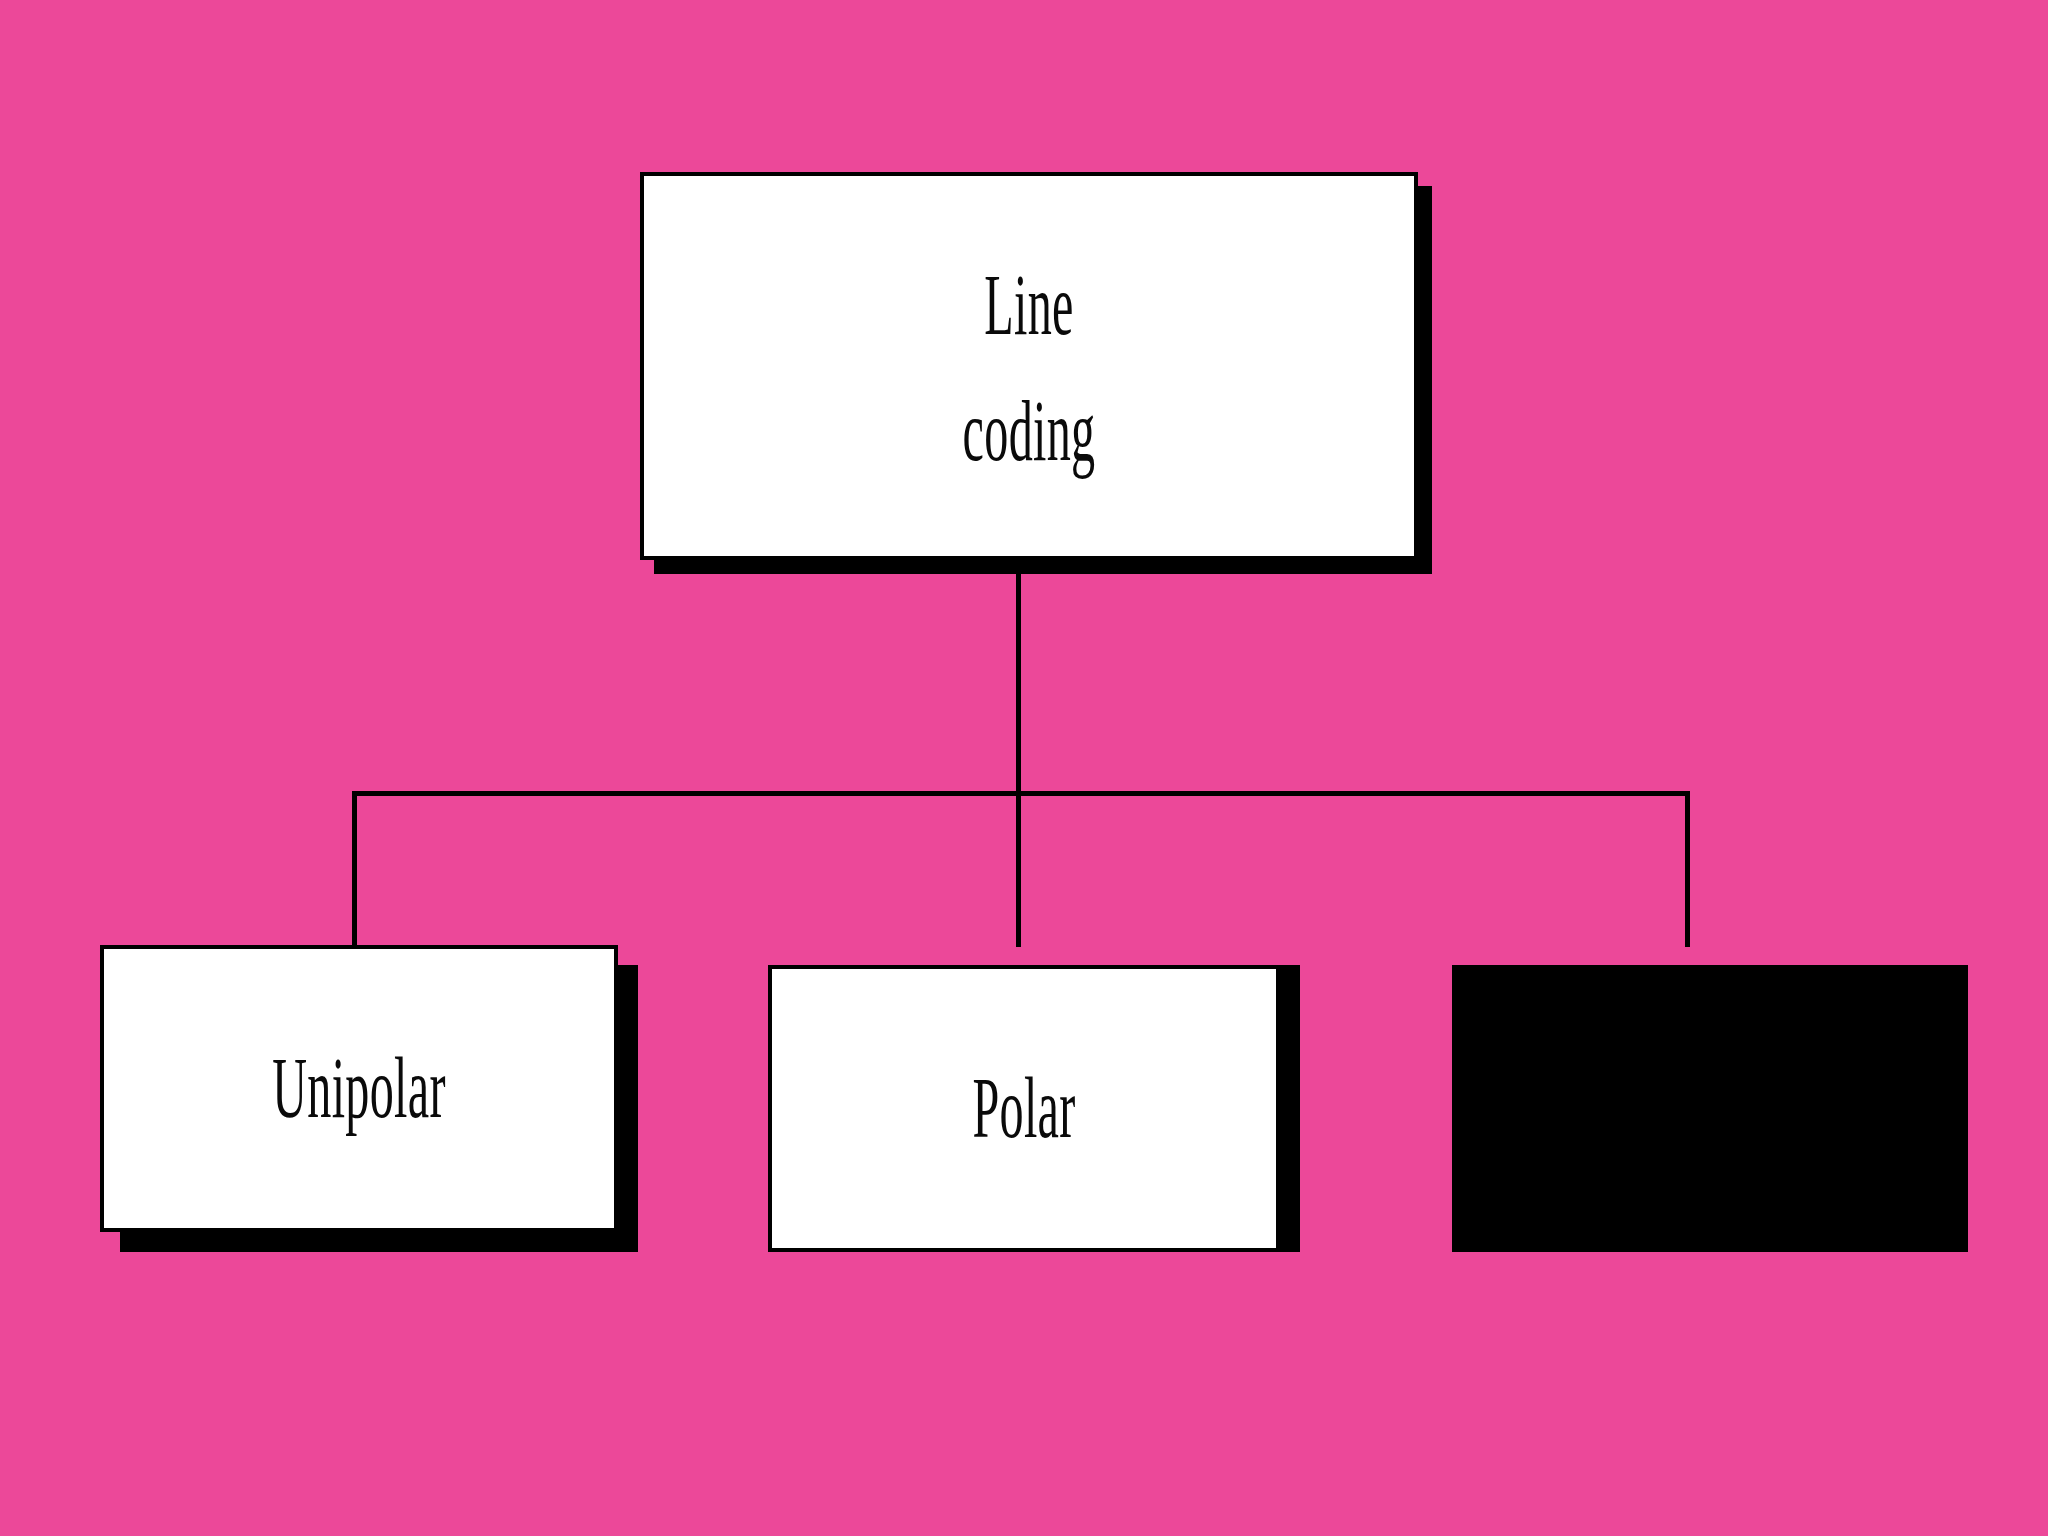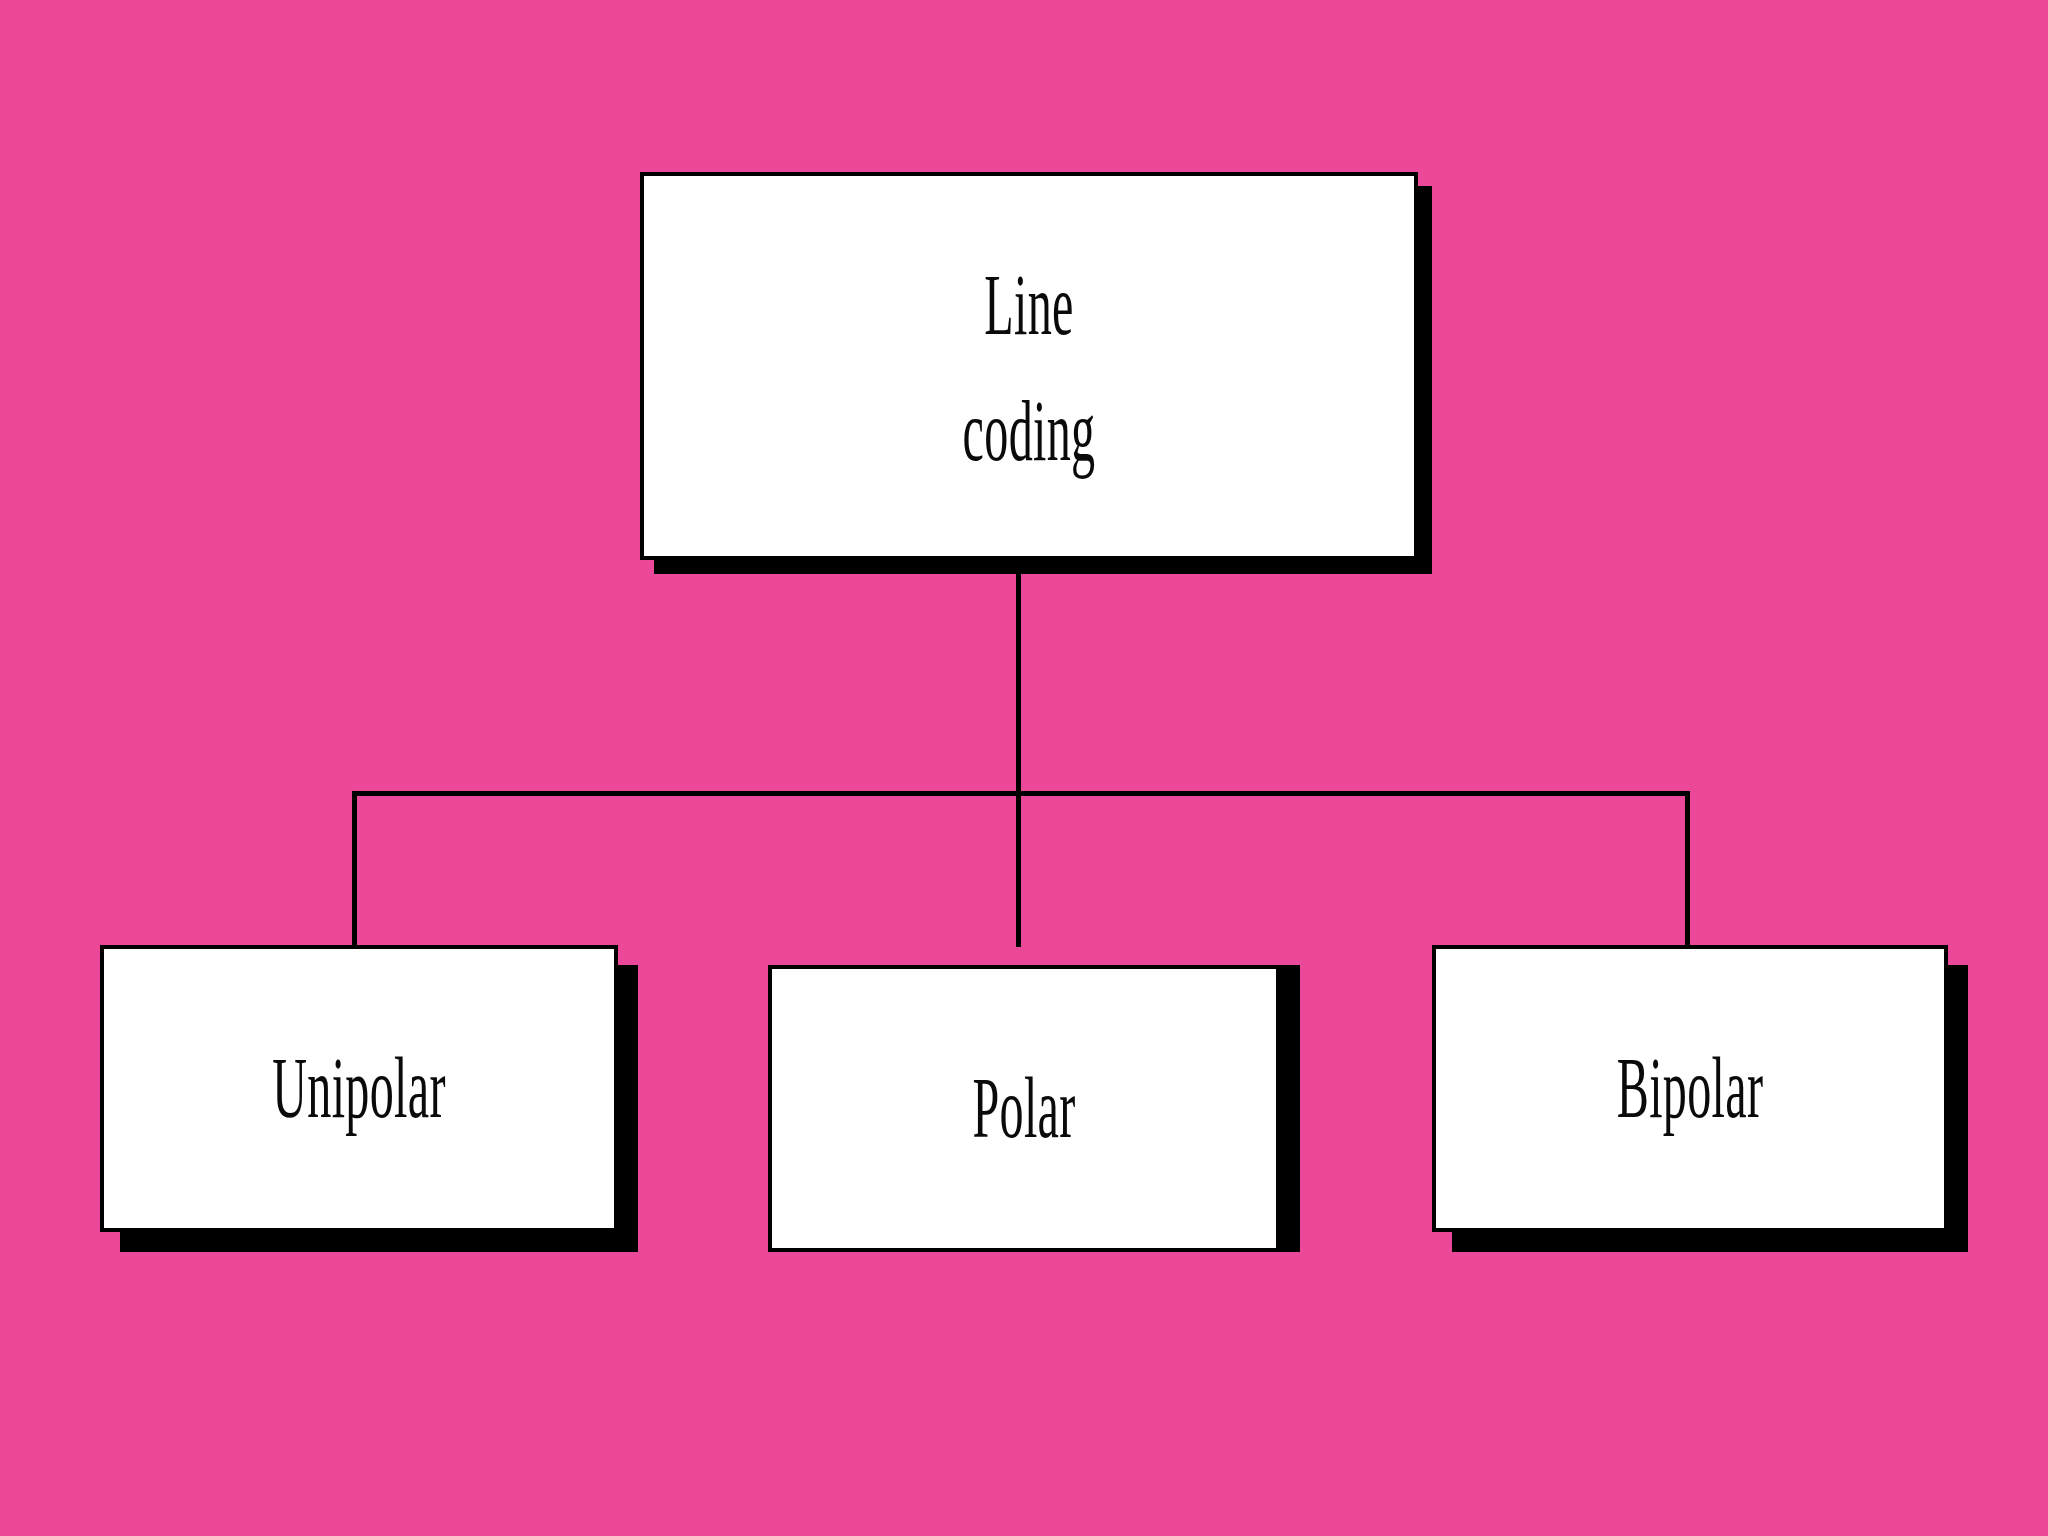--- a/index.html
+++ b/index.html
@@ -174,17 +174,14 @@
   </div>
 
   <div class="node" id="node-unipolar">
     <div class="node-label leaf-label">Unipolar</div>
   </div>
 
   <div class="node" id="node-polar">
     <div class="node-label leaf-label">Polar</div>
   </div>
 
-  <div class="node" id="node-bipolar">
-    <div class="node-label leaf-label">Bipolar</div>
-  </div>
 
 </div>
 
 </body></html>

